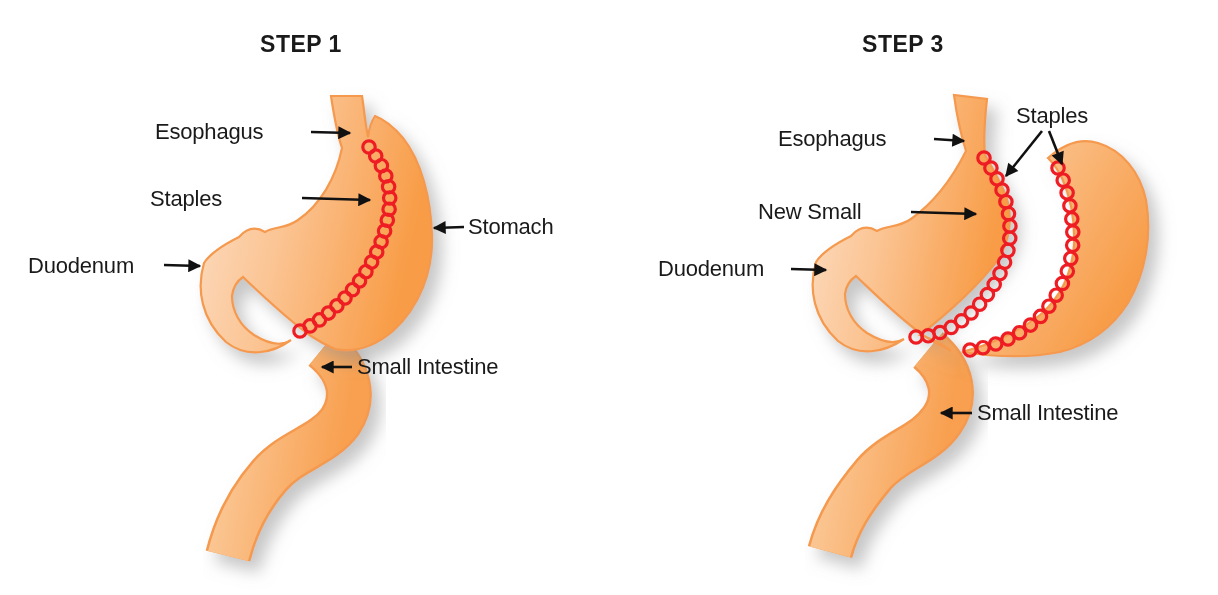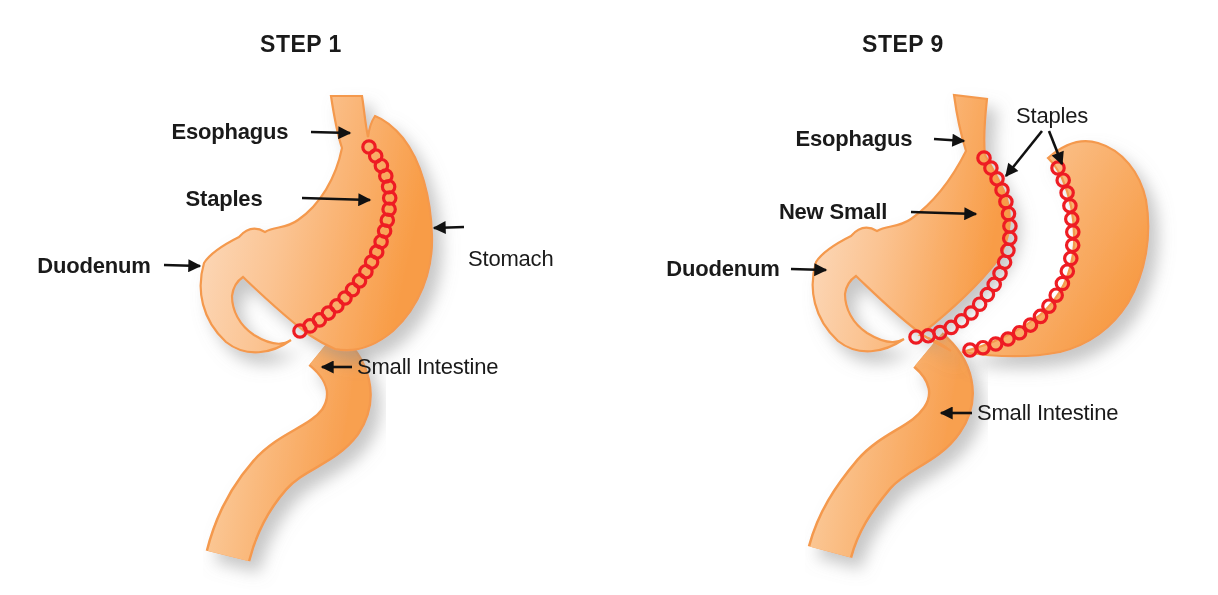--- a/index.html
+++ b/index.html
@@ -3,21 +3,21 @@
 <meta charset="utf-8">
 <style>
   html,body{margin:0;padding:0;background:#fff;}
   .stage{position:relative;width:1218px;height:595px;background:var(--bg,#fff);overflow:hidden;
          font-family:"Liberation Sans", sans-serif;}
   .stage svg{position:absolute;left:0;top:0;}
   .panel-title{position:absolute;width:160px;text-align:center;font-size:23px;font-weight:bold;
                color:var(--label,#1a1a1a);letter-spacing:.5px;white-space:nowrap;}
   .label{position:absolute;font-size:22px;color:var(--label,#1a1a1a);white-space:nowrap;
          letter-spacing:-0.2px;line-height:1;}
-  .label.r{text-align:center;font-weight:bold;}
+  .label.r{text-align:left;}
   .anat{stroke:var(--outline,#f4994d);stroke-width:2.2;}
   .tube-outer{fill:none;stroke:var(--outline,#f4994d);}
   .tube-inner{fill:none;}
   .staple-guide{fill:none;stroke:none;}
   .staples circle{fill:none;stroke:var(--staple,#ee1c23);stroke-width:3.2;}
   .arrow{stroke:#111;stroke-width:2.6;fill:none;}
 </style>
 </head>
 <body>
 
@@ -186,25 +186,25 @@
       <line class="arrow" x1="1042" y1="131" x2="1006" y2="176" marker-end="url(#ah)"></line>
       <line class="arrow" x1="1049" y1="131" x2="1062" y2="164" marker-end="url(#ah)"></line>
       <line class="arrow" x1="934" y1="139" x2="964" y2="141" marker-end="url(#ah)"></line>
       <line class="arrow" x1="911" y1="212" x2="976" y2="214" marker-end="url(#ah)"></line>
       <line class="arrow" x1="791" y1="269" x2="826" y2="270" marker-end="url(#ah)"></line>
       <line class="arrow" x1="972" y1="413" x2="941" y2="413" marker-end="url(#ah)"></line>
     </g>
   </svg>
 
   <div class="panel-title" style="left:221px;top:31px;">STEP 1</div>
-  <div class="panel-title" style="left:823px;top:31px;">STEP 9</div>
+  <div class="panel-title" style="left:823px;top:31px;">STEP 3</div>
 
   <div class="label r" style="left:155px;top:121px;width:150px;">Esophagus</div>
   <div class="label r" style="left:150px;top:188px;width:148px;">Staples</div>
-  <div class="label" style="left:468px;top:216px;margin-top:32px;">Stomach</div>
+  <div class="label" style="left:468px;top:216px;">Stomach</div>
   <div class="label r" style="left:28px;top:255px;width:132px;">Duodenum</div>
   <div class="label" style="left:357px;top:356px;">Small Intestine</div>
 
   <div class="label" style="left:1016px;top:105px;">Staples</div>
   <div class="label r" style="left:778px;top:128px;width:152px;">Esophagus</div>
   <div class="label r" style="left:758px;top:201px;width:150px;">New Small</div>
   <div class="label r" style="left:658px;top:258px;width:130px;">Duodenum</div>
   <div class="label" style="left:977px;top:402px;">Small Intestine</div>
 </div>
 

